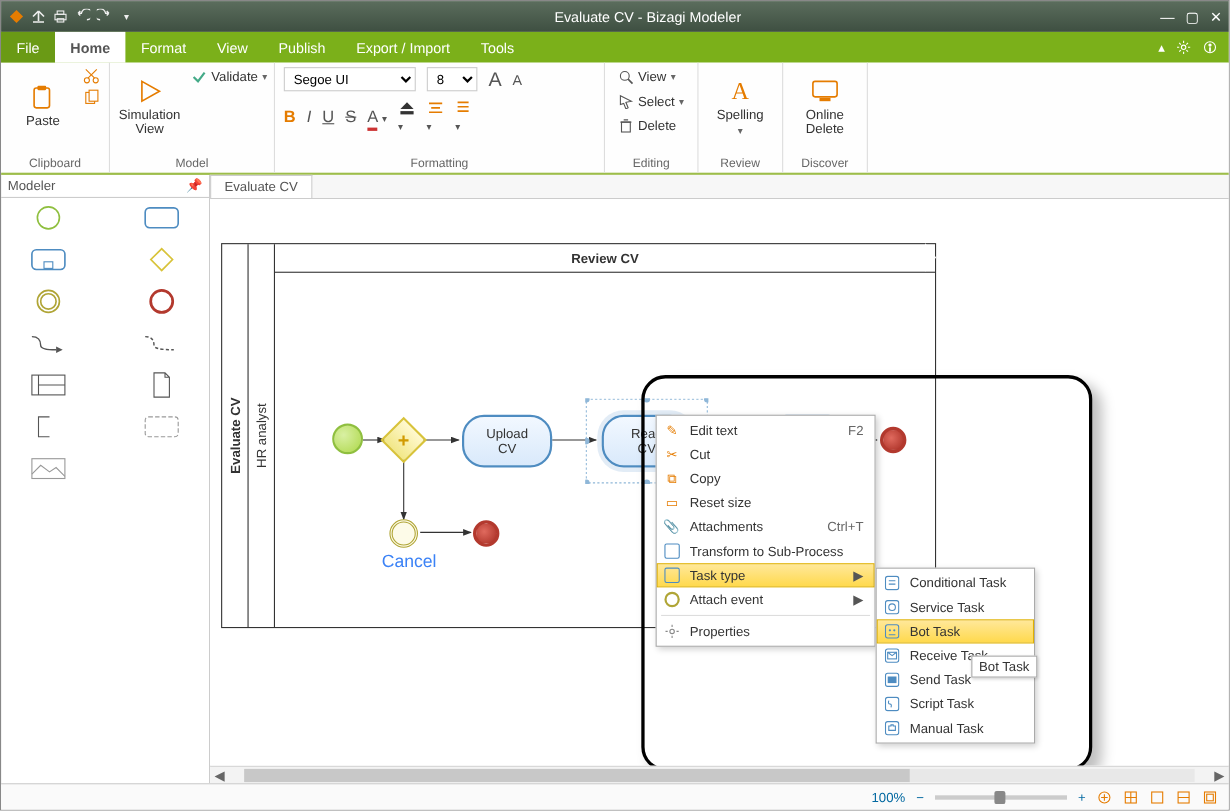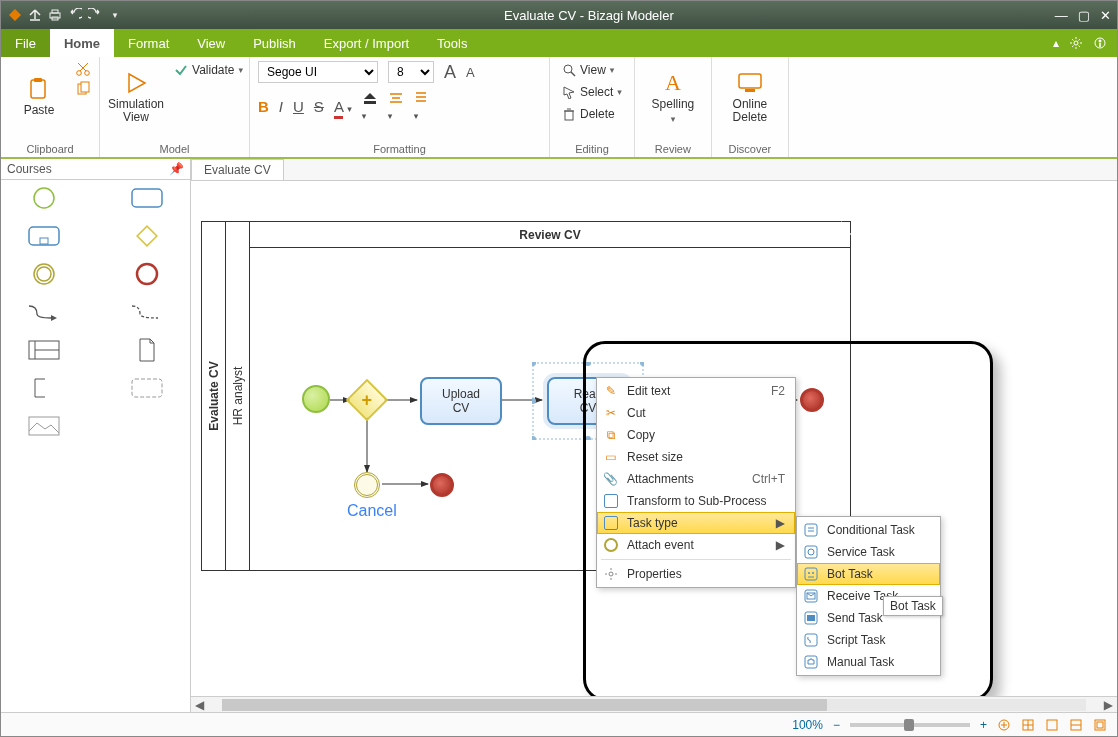--- a/index.html
+++ b/index.html
@@ -44,21 +44,21 @@
   .doctabs { height: 22px; border-bottom: 1px solid #ccc; display: flex; align-items: center; background: #f7f7f7; }
   .doctabs .dtab { padding: 2px 12px; border: 1px solid #ccc; border-bottom: none; background: #fff; height: 21px; display: flex; align-items: center; font-size: 12px; color: #555; }
   .canvas { flex: 1; position: relative; background: #fff; overflow: hidden; }
   .pool { position: absolute; border: 1px solid #333; background: #fff; }
   .poolhdr { position: absolute; left: 0; top: 0; bottom: 0; width: 24px; border-right: 1px solid #333; }
   .poolhdr span { position: absolute; left: 50%; top: 50%; transform: translate(-50%,-50%) rotate(-90deg); white-space: nowrap; font-weight: bold; font-size: 12px; }
   .lanehdr { position: absolute; left: 24px; top: 0; bottom: 0; width: 24px; border-right: 1px solid #333; }
   .lanehdr span { position: absolute; left: 50%; top: 50%; transform: translate(-50%,-50%) rotate(-90deg); white-space: nowrap; font-size: 12px; }
   .lanetitlebar { position: absolute; left: 48px; right: 0; top: 0; height: 26px; border-bottom: 1px solid #333; display: flex; align-items: center; justify-content: center; font-weight: bold; }
   .lanetitlebar::after { content:""; position:absolute; right:-1px; top:-1px; width:0; height:0; border-top:13px solid transparent; border-bottom:13px solid transparent; border-left:10px solid #fff; }
-  .task { position: absolute; border: 2px solid #4e8cc1; border-radius: 8px; background: linear-gradient(#f2f8ff,#d9e9fb); display:flex; align-items:center; justify-content:center; font-size:12px; color:#333; text-align:center; line-height:1.2; padding:20px; }
+  .task { position: absolute; border: 2px solid #4e8cc1; border-radius: 20px; background: linear-gradient(#f2f8ff,#d9e9fb); display:flex; align-items:center; justify-content:center; font-size:12px; color:#333; text-align:center; line-height:1.2; padding:20px; }
   .task.sel { box-shadow: 0 0 0 4px rgba(140,180,220,0.25); }
   .startevt { position:absolute; width:28px; height:28px; border:2px solid #8fbf3f; border-radius:50%; background: radial-gradient(circle at 35% 35%, #d9f0a3, #aed84a); }
   .gateway { position:absolute; width:30px; height:30px; transform: rotate(45deg); border:2px solid #d8c33a; background: linear-gradient(#fff9cf,#f2e788); display:flex; align-items:center; justify-content:center; }
   .gateway .plus { transform: rotate(-45deg); color:#d19a00; font-size:18px; font-weight:bold; }
   .endevt { position:absolute; width:24px; height:24px; border:3px solid #b3392e; border-radius:50%; background: radial-gradient(circle at 40% 40%, #e06a5e, #a62c22); }
   .intevt { position:absolute; width:26px; height:26px; border:3px double #b0a536; border-radius:50%; background:#fdfbe8; }
   .flowlbl { position:absolute; font-size:16px; color:#3b82f6; }
   .hscroll { height: 16px; border-top:1px solid #ccc; background:#f3f3f3; display:flex; align-items:center; }
   .hscroll .track { flex:1; height:12px; background:#e8e8e8; margin:0 14px; position:relative; }
   .hscroll .thumb { position:absolute; left:0; width:70%; top:0; bottom:0; background:#c8c8c8; }
@@ -331,21 +331,21 @@
         </div>
       </div>
       <div class="glabel">Discover</div>
     </div>
   </div>
 
   <div class="workspace">
 
     <div class="palette">
       <div class="phead">
-        <span>Courses</span>
+        <span>Modeler</span>
         <span class="pin">📌</span>
       </div>
       <div class="grid">
         <div class="pshape">
             <svg width="26" height="26">
               <circle cx="13" cy="13" r="10" fill="none" stroke="#8fbf3f" stroke-width="1.5"></circle>
             </svg>
           </div>
         <div class="pshape">
             <svg width="34" height="22">

